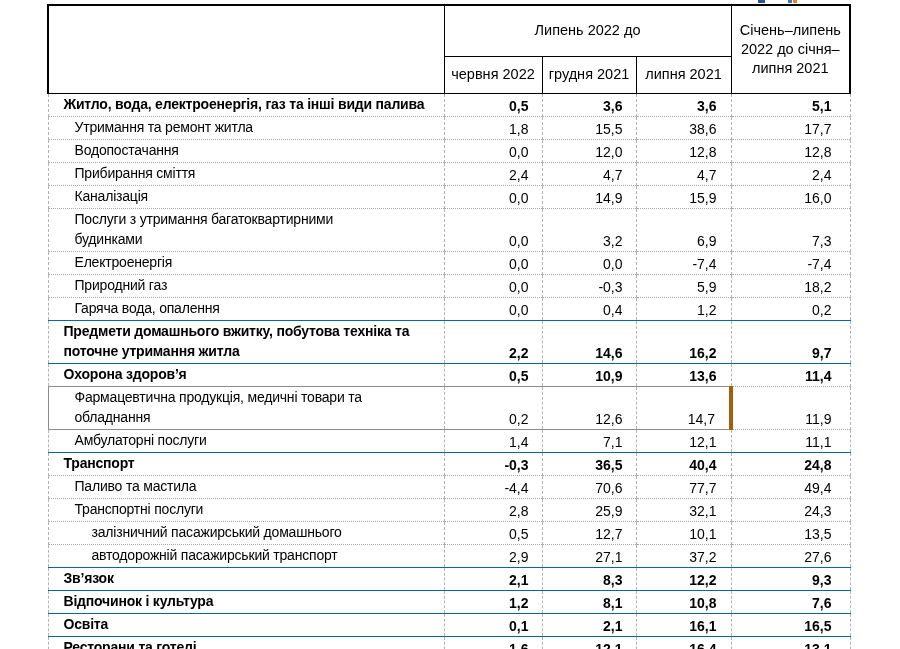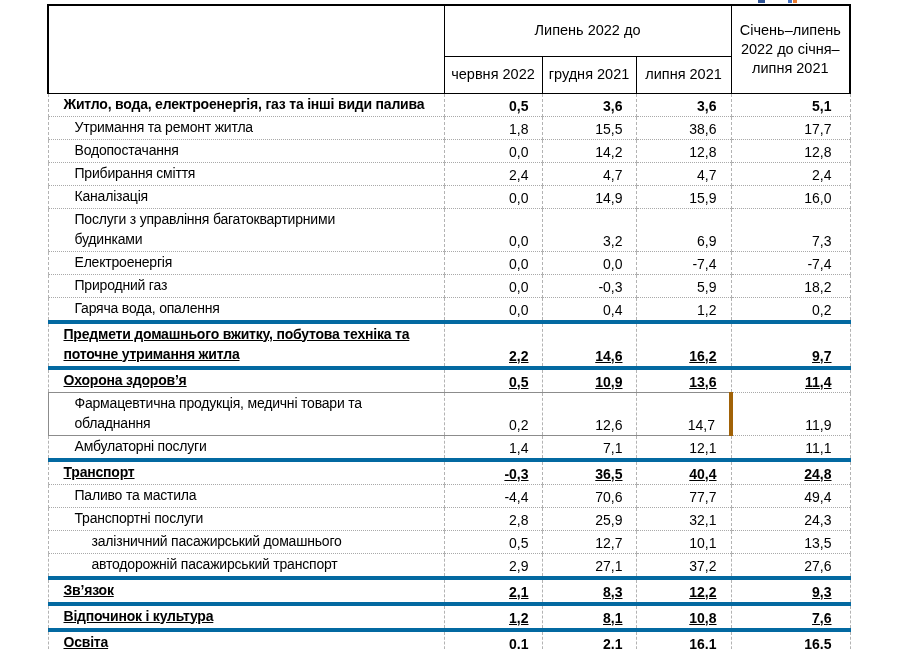--- a/index.html
+++ b/index.html
@@ -30,21 +30,21 @@
   
   tbody tr { height: 21.4px; }
   tbody tr.double { height: 42.8px; }
   tbody td {
     border-top: 1px dotted #a9a9a9;
     border-right: 1px dashed #b3b3b3;
     vertical-align: bottom; padding-bottom: 2px;
   }
   tbody td:first-child { border-left: 1px dashed #b3b3b3; }
   tbody tr:first-child td { border-top: none; }
-  tbody tr.section td { border-top: 4px solid #0369a1; text-decoration: underline; }
+  tbody tr.section td { border-top: 1px solid #0369a1; }
   tbody tr:last-child td { border-bottom: 2px solid #000; }
 
   tbody tr.bold td { font-weight: bold; }
 
   td.label {
     padding-left: 15px; white-space: pre; overflow: hidden;
     line-height: 20px; letter-spacing: -0.2px;
   }
   td.label.lvl1 { padding-left: 26px; }
   td.label.lvl2 { padding-left: 43px; }
@@ -99,40 +99,40 @@
       <tr class="">
         <td class="label lvl1">Утримання та ремонт житла</td>
         <td class="num col0">1,8</td>
         <td class="num col1">15,5</td>
         <td class="num col2">38,6</td>
         <td class="num col3">17,7</td>
       </tr>
       <tr class="">
         <td class="label lvl1">Водопостачання</td>
         <td class="num col0">0,0</td>
-        <td class="num col1">14,2</td>
+        <td class="num col1">12,0</td>
         <td class="num col2">12,8</td>
         <td class="num col3">12,8</td>
       </tr>
       <tr class="">
         <td class="label lvl1">Прибирання сміття</td>
         <td class="num col0">2,4</td>
         <td class="num col1">4,7</td>
         <td class="num col2">4,7</td>
         <td class="num col3">2,4</td>
       </tr>
       <tr class="">
         <td class="label lvl1">Каналізація</td>
         <td class="num col0">0,0</td>
         <td class="num col1">14,9</td>
         <td class="num col2">15,9</td>
         <td class="num col3">16,0</td>
       </tr>
       <tr class="double ">
-        <td class="label lvl1">Послуги з управління багатоквартирними
+        <td class="label lvl1">Послуги з утримання багатоквартирними
 будинками</td>
         <td class="num col0">0,0</td>
         <td class="num col1">3,2</td>
         <td class="num col2">6,9</td>
         <td class="num col3">7,3</td>
       </tr>
       <tr class="">
         <td class="label lvl1">Електроенергія</td>
         <td class="num col0">0,0</td>
         <td class="num col1">0,0</td>

